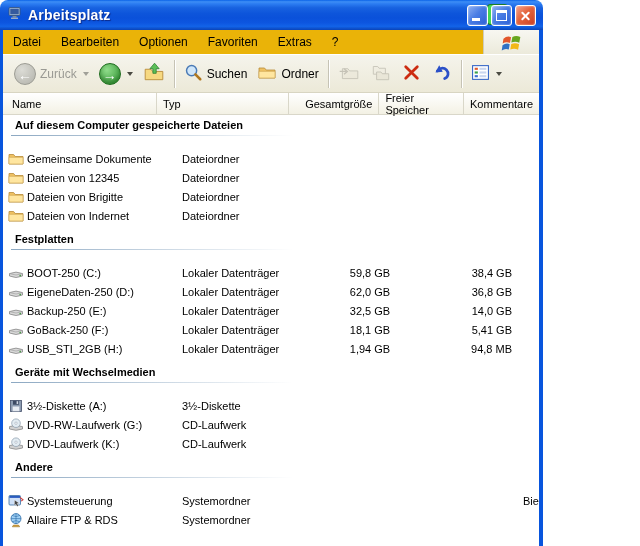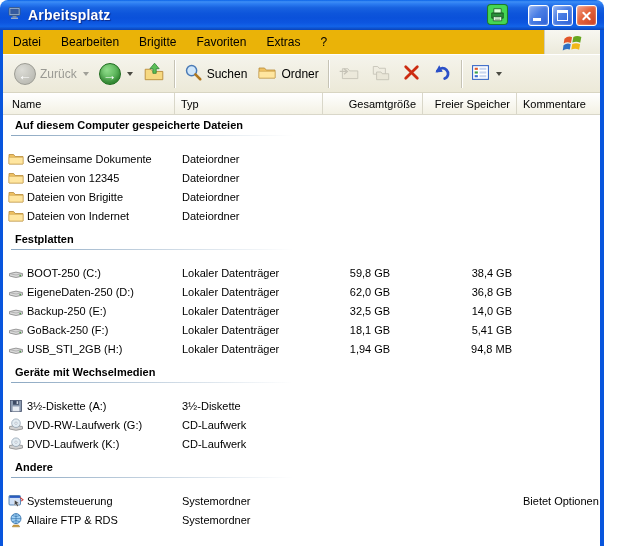--- a/index.html
+++ b/index.html
@@ -1,19 +1,19 @@
 <!DOCTYPE html>
 <html><head>
 <meta charset="utf-8">
 <style>
   html,body{margin:0;padding:0;background:#fff;}
   *{box-sizing:border-box;}
   body{font-family:"Liberation Sans", sans-serif;}
 
-  .window{position:relative;width:604px;height:546px;background:#fff;overflow:hidden;}
+  .window{position:relative;width:543px;height:546px;background:#fff;overflow:hidden;}
 
   
   .titlebar{position:relative;height:30px;border-radius:8px 8px 0 0;
     background:linear-gradient(180deg,#0a63e8 0%,#3e8ef5 6%,#2d7ef2 12%,#1862e0 26%,#0d55db 45%,#0a51da 60%,#0d56e0 76%,#1263e8 88%,#0a44b8 100%);
     display:flex;align-items:center;padding-left:7px;}
   .win-title{color:#fff;font-weight:bold;font-size:14px;margin-left:5px;
     text-shadow:1px 1px 1px #0c2a8a;letter-spacing:.2px;}
   .badge{position:absolute;left:487px;top:4px;width:21px;height:21px;}
   .caption-btns{position:absolute;right:7px;top:5px;display:flex;gap:3px;}
   .cbtn{width:21px;height:21px;border-radius:3px;border:1px solid #fff;
@@ -109,21 +109,21 @@
           <span class="glyph-x2"></span>
         </div>
     </div>
   </div>
 
   <div class="frame">
 
     <div class="menubar">
       <span class="menu-item">Datei</span>
       <span class="menu-item">Bearbeiten</span>
-      <span class="menu-item">Brigitte</span>
+      <span class="menu-item">Optionen</span>
       <span class="menu-item">Favoriten</span>
       <span class="menu-item">Extras</span>
       <span class="menu-item">?</span>
       <span class="menu-logo-box">
         <svg width="22" height="19" viewBox="0 0 22 20">
             <path d="M2 6q4-3.5 8-1.5l-1.2 6Q5 8.5 1.2 11z" fill="#e2562b"></path>
             <path d="M11.4 4.2q4-2 8.4 0l-1.2 6q-4-2-8.3-.2z" fill="#68a620"></path>
             <path d="M1 12.8q4-2.8 7.6-1l-1 5.6q-3.8-1.6-7.4 1z" fill="#2f71c4"></path>
             <path d="M10.2 11.6q4.2-1.8 8.3.2l-1.1 5.8q-4-2-8.2-.2z" fill="#f2b818"></path>
           </svg>

